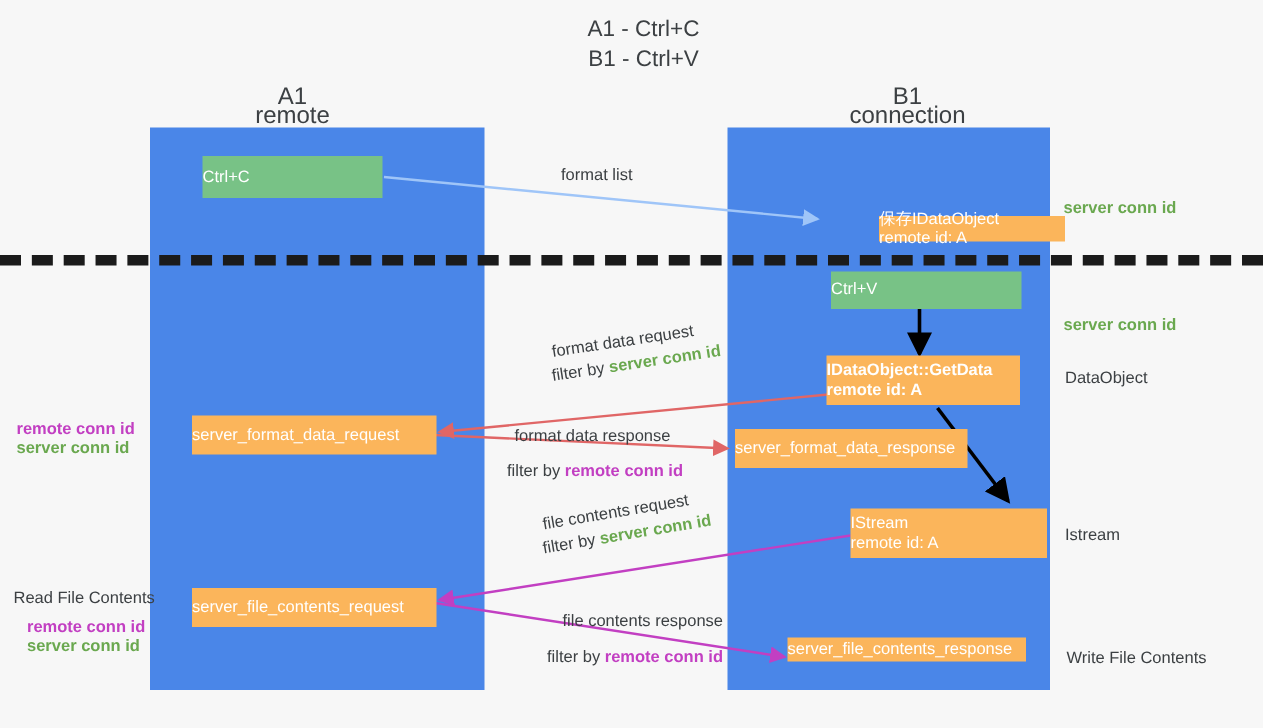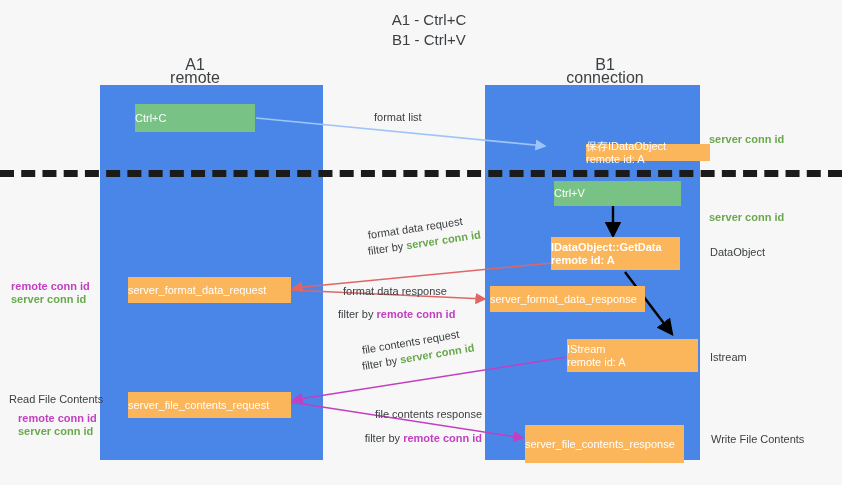--- a/index.html
+++ b/index.html
@@ -165,21 +165,21 @@
 
   <div class="abs box orange" style="left:490px; top:286px; width:155px; height:26px;">
     <span>server_format_data_response</span>
   </div>
 
   <div class="abs box orange" style="left:567px; top:339px; width:131px; height:33px;">
     <span>IStream</span>
     <span class="l2">remote id: A</span>
   </div>
 
-  <div class="abs box orange" style="left:525px; top:425px; width:159px; height:38px;">
+  <div class="abs box orange" style="left:525px; top:425px; width:159px; height:16px;">
     <span>server_file_contents_response</span>
   </div>
 
   <div class="abs lbl" style="left:374px; top:110px;">format list</div>
 
   <div class="abs" style="left:368px; top:228px;">
     <div class="lbl rot-a">format data request</div>
     <div class="lbl rot-a" style="margin-top:2px;">
       <span>filter by </span><span class="lbl green">server conn id</span>
     </div>

